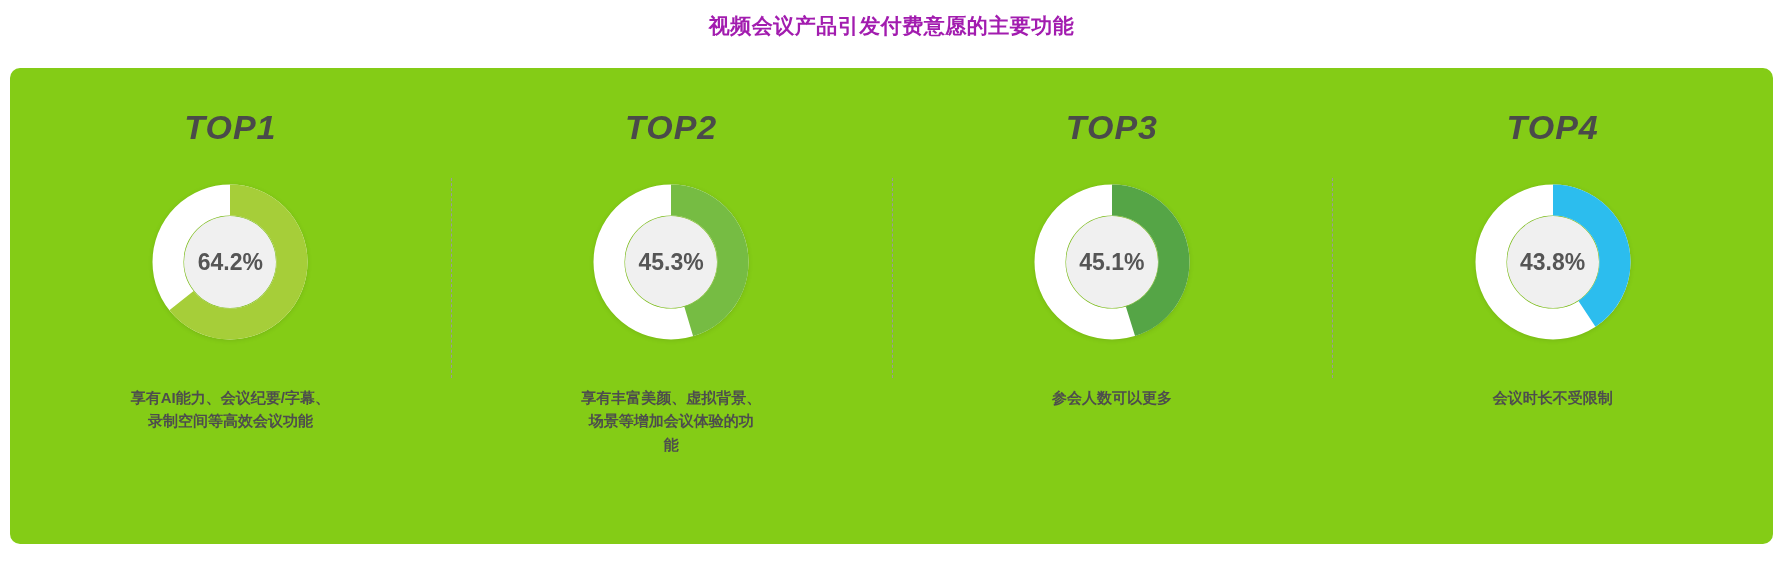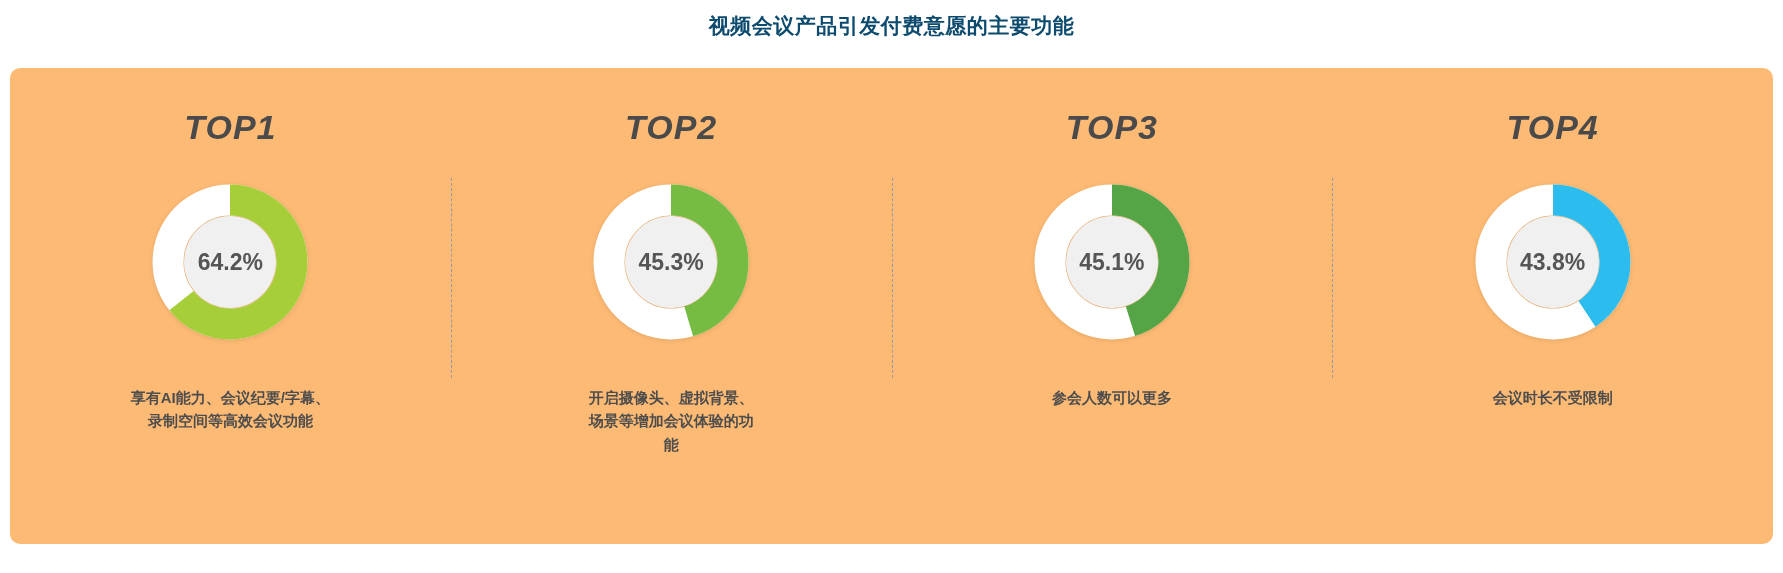--- a/index.html
+++ b/index.html
@@ -23,31 +23,31 @@
   }
 
   .chart-title {
     position: absolute;
     top: 12px;
     left: 0;
     width: 1783px;
     text-align: center;
     font-size: 21px;
     font-weight: bold;
-    color: #0c4a6e;
+    color: #a21caf;
     letter-spacing: 0.5px;
   }
 
   .panel {
     position: absolute;
     top: 68px;
     left: 10px;
     width: 1763px;
     height: 476px;
-    background: #fdba74;
+    background: #84cc16;
     border-radius: 10px;
     box-sizing: border-box;
     display: flex;
     flex-direction: row;
     align-items: stretch;
   }
 
   .col {
     position: relative;
     flex: 1 1 0;
@@ -144,21 +144,21 @@
     <div class="col">
       <div class="rank-label">TOP2</div>
       <div class="donut-wrap">
         <svg viewBox="0 0 160 160">
           <circle cx="80" cy="80" r="62" fill="none" stroke="#ffffff" stroke-width="31"></circle>
           <circle class="arc" cx="80" cy="80" r="62" fill="none" stroke="#76bc43" stroke-width="31" transform="rotate(-90 80 80)" stroke-dasharray="176.46954253744585 213.08794650768849"></circle>
           <circle cx="80" cy="80" r="46" fill="#f0f0f0"></circle>
         </svg>
         <div class="donut-value">45.3%</div>
       </div>
-      <div class="cat-label">开启摄像头、虚拟背景、
+      <div class="cat-label">享有丰富美颜、虚拟背景、
 场景等增加会议体验的功
 能</div>
     </div>
 
     <div class="col">
       <div class="rank-label">TOP3</div>
       <div class="donut-wrap">
         <svg viewBox="0 0 160 160">
           <circle cx="80" cy="80" r="62" fill="none" stroke="#ffffff" stroke-width="31"></circle>
           <circle class="arc" cx="80" cy="80" r="62" fill="none" stroke="#55a546" stroke-width="31" transform="rotate(-90 80 80)" stroke-dasharray="175.69042755935558 213.86706148577875"></circle>

